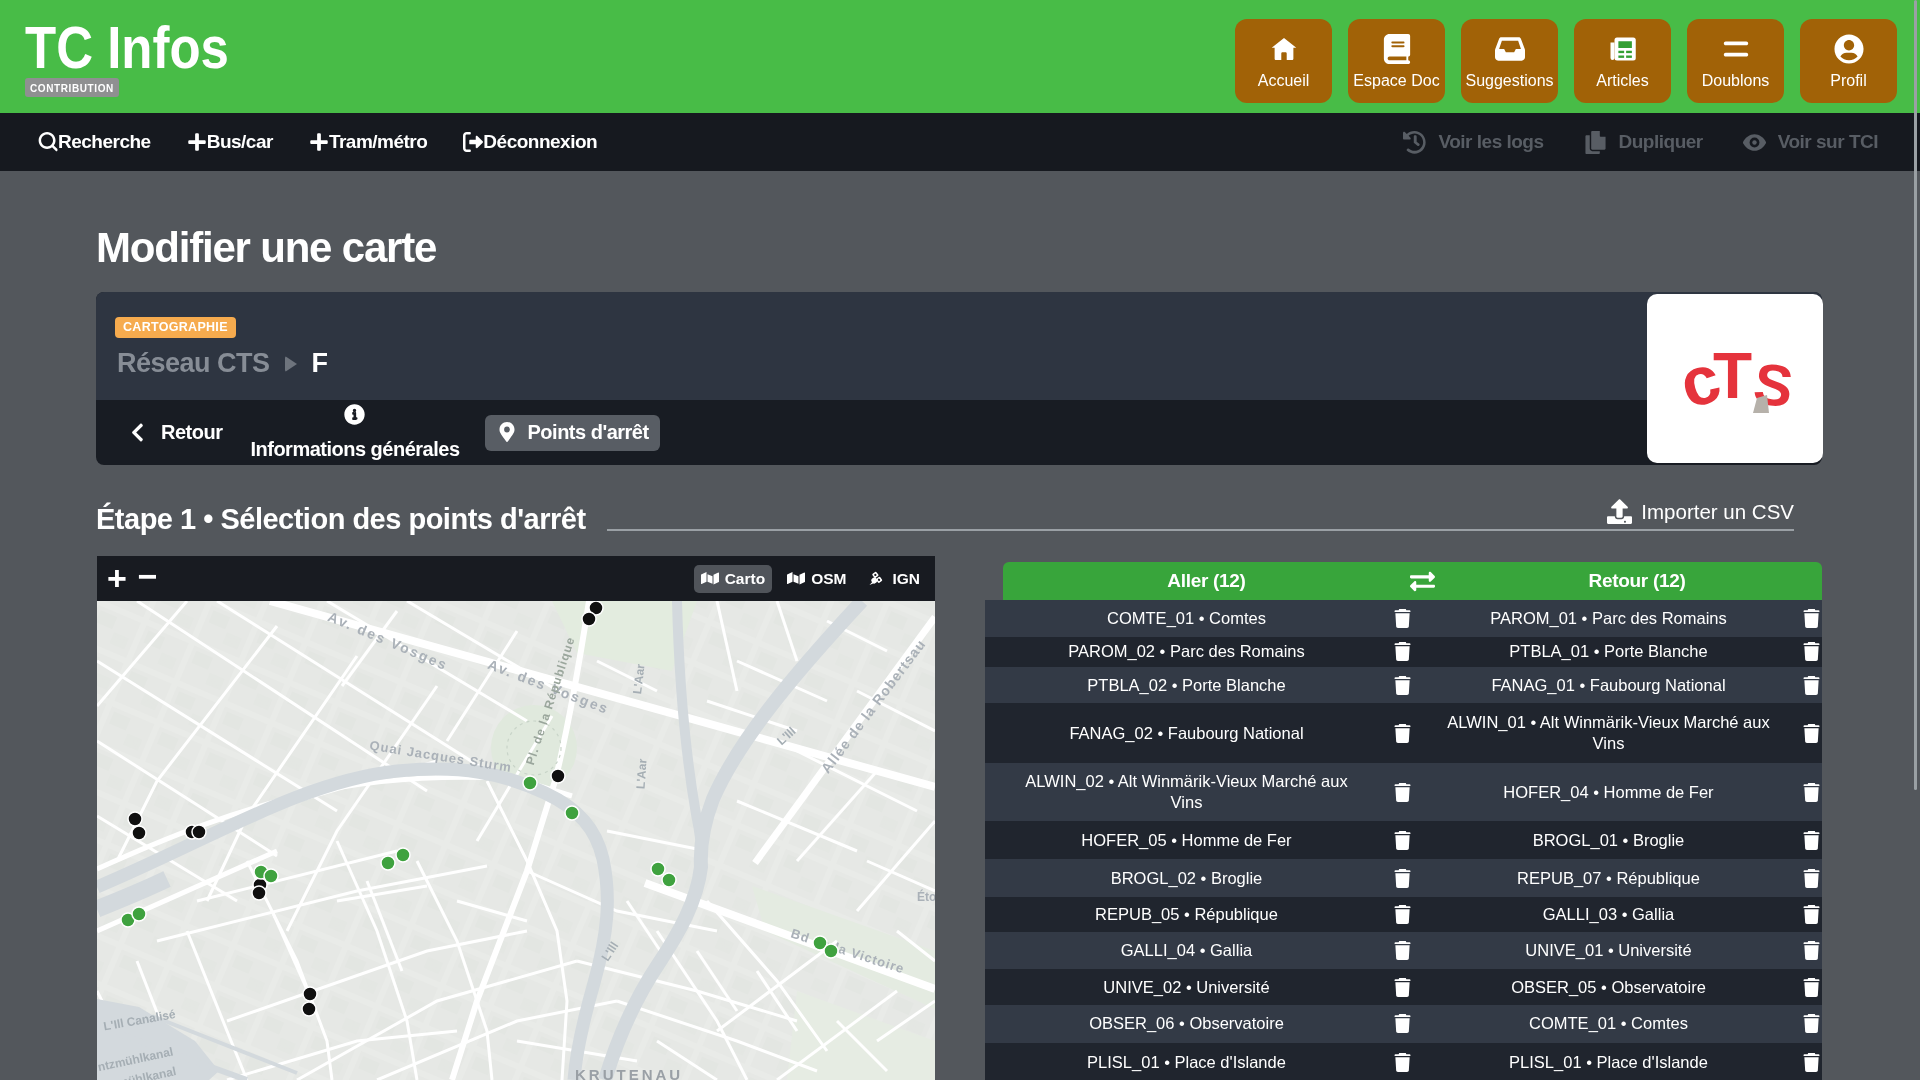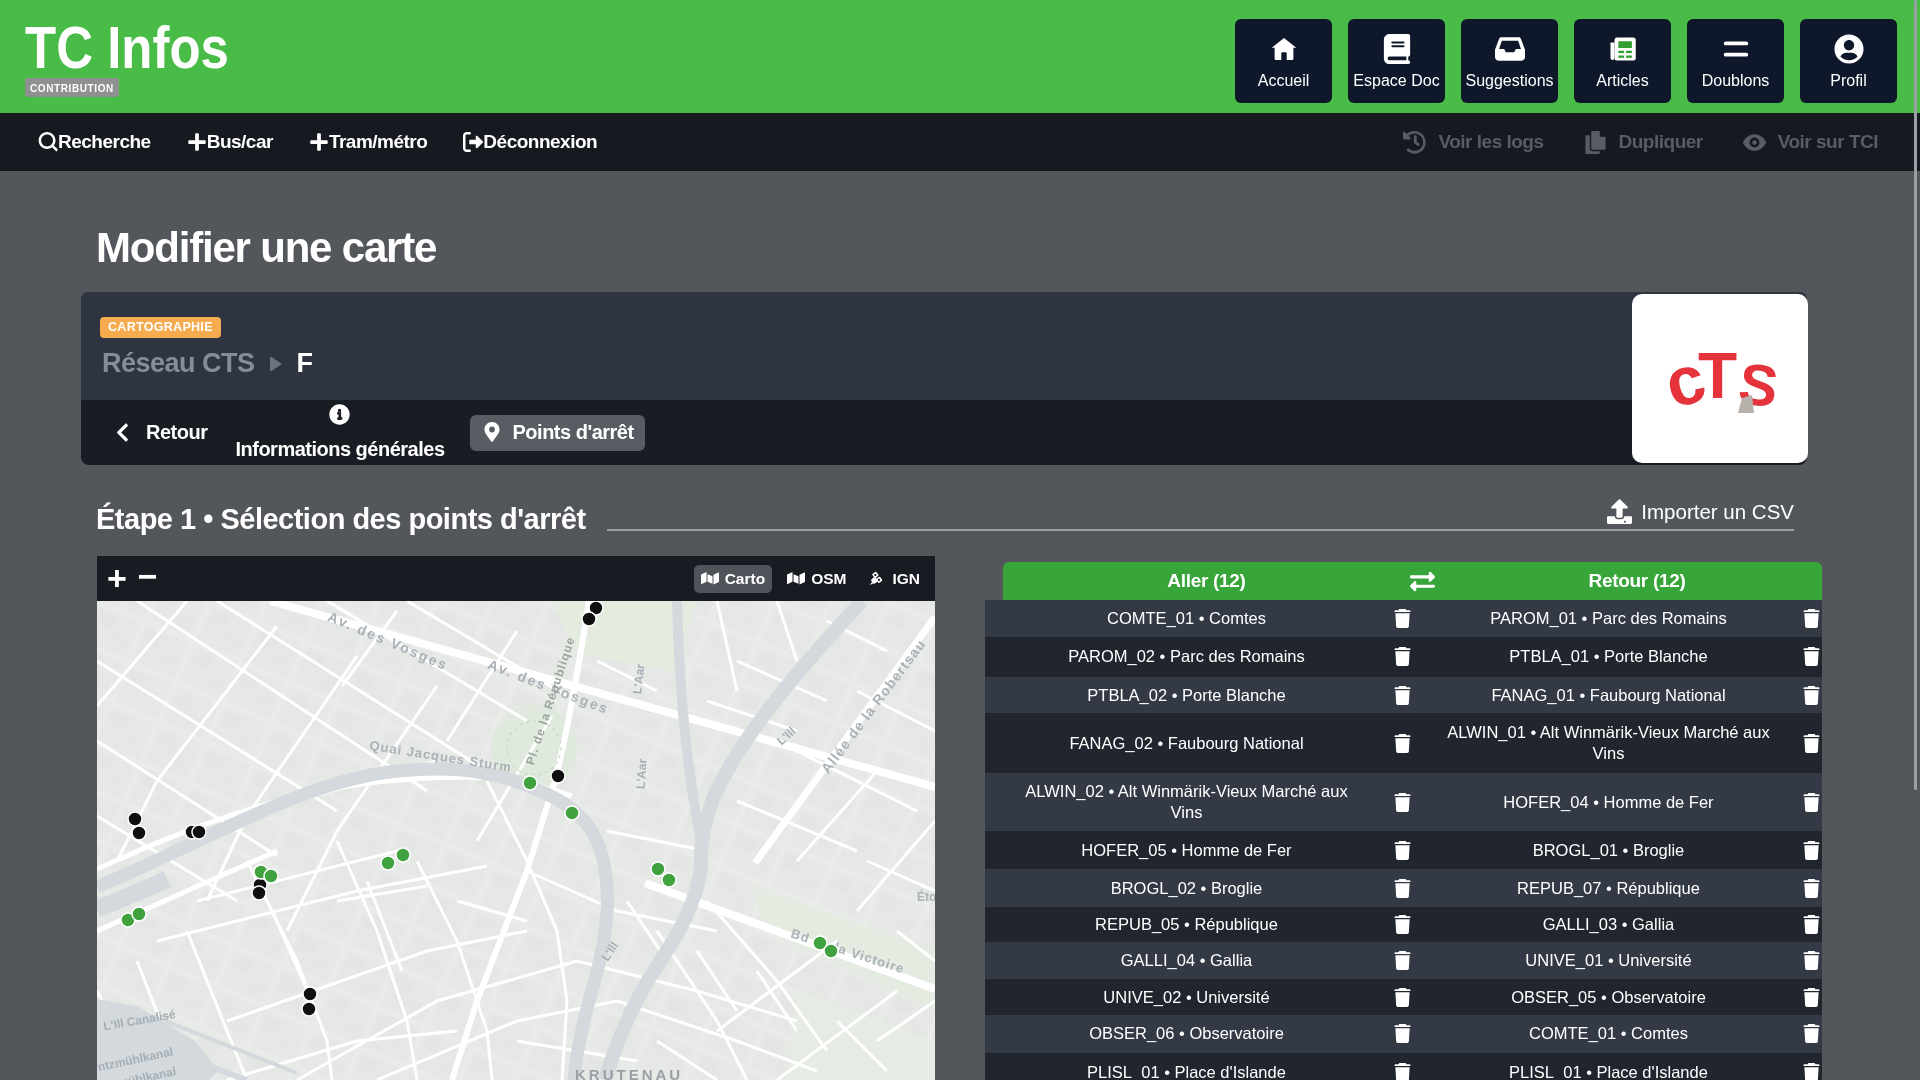--- a/index.html
+++ b/index.html
@@ -6,37 +6,37 @@
 * { margin:0; padding:0; box-sizing:border-box; }
 html,body { width:1920px; height:1080px; overflow:hidden; }
 body { font-family:"Liberation Sans", sans-serif; background:#53575c; position:relative; }
 
 
 .header { position:absolute; top:0; left:0; width:1920px; height:113px; background:#48bc47; }
 .logo { position:absolute; left:25px; top:0; }
 .logo h1 { color:#fff; font-size:60px; font-weight:bold; line-height:56px; margin-top:20px; transform:scaleX(0.85); transform-origin:left; }
 .contrib { display:inline-block; background:#8f9091; color:#fff; font-size:10px; font-weight:bold; letter-spacing:0.6px; padding:5px 5px 3px; border-radius:3px; margin-top:2px; }
 .tiles { position:absolute; top:19px; right:23px; display:flex; gap:16px; }
-.tile { width:97px; height:84px; background:#0f172a; border-radius:6px; color:#fff; display:flex; flex-direction:column; align-items:center; justify-content:center; }
+.tile { width:97px; height:84px; background:#a16207; border-radius:12px; color:#fff; display:flex; flex-direction:column; align-items:center; justify-content:center; }
 .tile svg { width:30px; height:30px; margin-top:2px; }
 .tile span { font-size:16px; margin-top:8px; }
 
 
 .navbar { position:absolute; top:113px; left:0; width:1920px; height:58px; background:#16191f; display:flex; align-items:center; }
 .nav-left { display:flex; align-items:center; margin-left:38px; gap:36px; }
 .nav-item { color:#fff; font-size:19px; letter-spacing:-0.5px; font-weight:bold; display:flex; align-items:center; }
 .nav-item svg { width:20px; height:20px; }
 .nav-right { position:absolute; right:42px; display:flex; align-items:center; gap:40px; }
 .nav-dis { color:#585d64; font-size:19px; letter-spacing:-0.5px; font-weight:bold; display:flex; align-items:center; gap:12px; }
 .nav-dis svg { width:23px; height:23px; flex:none; }
 
 
 .title { position:absolute; left:96px; top:224px; color:#fff; font-size:42px; letter-spacing:-1.2px; font-weight:bold; }
 
-.card { position:absolute; left:81px; top:292px; width:1726px; height:173px; border-radius:8px; background:#181c23; }
+.card { position:absolute; left:96px; top:292px; width:1726px; height:173px; border-radius:8px; background:#181c23; }
 .card-top { position:absolute; top:0; left:0; width:100%; height:108px; background:#2e3541; border-radius:8px 8px 0 0; }
 .badge { position:absolute; left:19px; top:25px; background:#f6ab4e; color:#fff; font-size:12.5px; font-weight:bold; padding:3px 8px 4px; border-radius:4px; letter-spacing:0.3px; }
 .crumb { position:absolute; left:21px; top:56px; font-size:27px; letter-spacing:-0.5px; font-weight:bold; color:#878d96; display:flex; align-items:center; gap:15px;}
 .crumb .f { color:#fff; font-size:27px; }
 .card-bot { position:absolute; left:0; top:108px; width:100%; height:65px; display:flex; align-items:center; }
 .cb-item { color:#fff; font-size:20px; letter-spacing:-0.5px; font-weight:bold; display:flex; align-items:center; gap:13px; }
 .cb-item svg { width:21px; height:21px; flex:none; }
 .pill { background:#585d64; border-radius:6px; padding:6px 11px 7px 14px; }
 .logo-box { position:absolute; left:1551px; top:2px; width:176px; height:169px; background:#fff; border-radius:10px; }
 
@@ -439,21 +439,21 @@
           <path d="M135 2c3-1 6-2 9-2h160c3 0 6 1 9 2l14 30h87c13 0 24 11 24 24v16c0 4-4 8-8 8H18c-4 0-8-4-8-8V56c0-13 11-24 24-24h87L135 2zM32 112h384l-21 355c-1 25-22 45-48 45H101c-26 0-47-20-48-45L32 112z"></path>
         </svg>
       </div>
       <div class="c">PAROM_01 • Parc des Romains</div>
       <div class="tc">
         <svg viewBox="0 0 448 512" fill="#fff">
           <path d="M135 2c3-1 6-2 9-2h160c3 0 6 1 9 2l14 30h87c13 0 24 11 24 24v16c0 4-4 8-8 8H18c-4 0-8-4-8-8V56c0-13 11-24 24-24h87L135 2zM32 112h384l-21 355c-1 25-22 45-48 45H101c-26 0-47-20-48-45L32 112z"></path>
         </svg>
       </div>
     </div>
-  <div class="row even" style="height:40px">
+  <div class="row even" style="height:30px">
       <div class="c">PAROM_02 • Parc des Romains</div>
       <div class="tc">
         <svg viewBox="0 0 448 512" fill="#fff">
           <path d="M135 2c3-1 6-2 9-2h160c3 0 6 1 9 2l14 30h87c13 0 24 11 24 24v16c0 4-4 8-8 8H18c-4 0-8-4-8-8V56c0-13 11-24 24-24h87L135 2zM32 112h384l-21 355c-1 25-22 45-48 45H101c-26 0-47-20-48-45L32 112z"></path>
         </svg>
       </div>
       <div class="c">PTBLA_01 • Porte Blanche</div>
       <div class="tc">
         <svg viewBox="0 0 448 512" fill="#fff">
           <path d="M135 2c3-1 6-2 9-2h160c3 0 6 1 9 2l14 30h87c13 0 24 11 24 24v16c0 4-4 8-8 8H18c-4 0-8-4-8-8V56c0-13 11-24 24-24h87L135 2zM32 112h384l-21 355c-1 25-22 45-48 45H101c-26 0-47-20-48-45L32 112z"></path>

